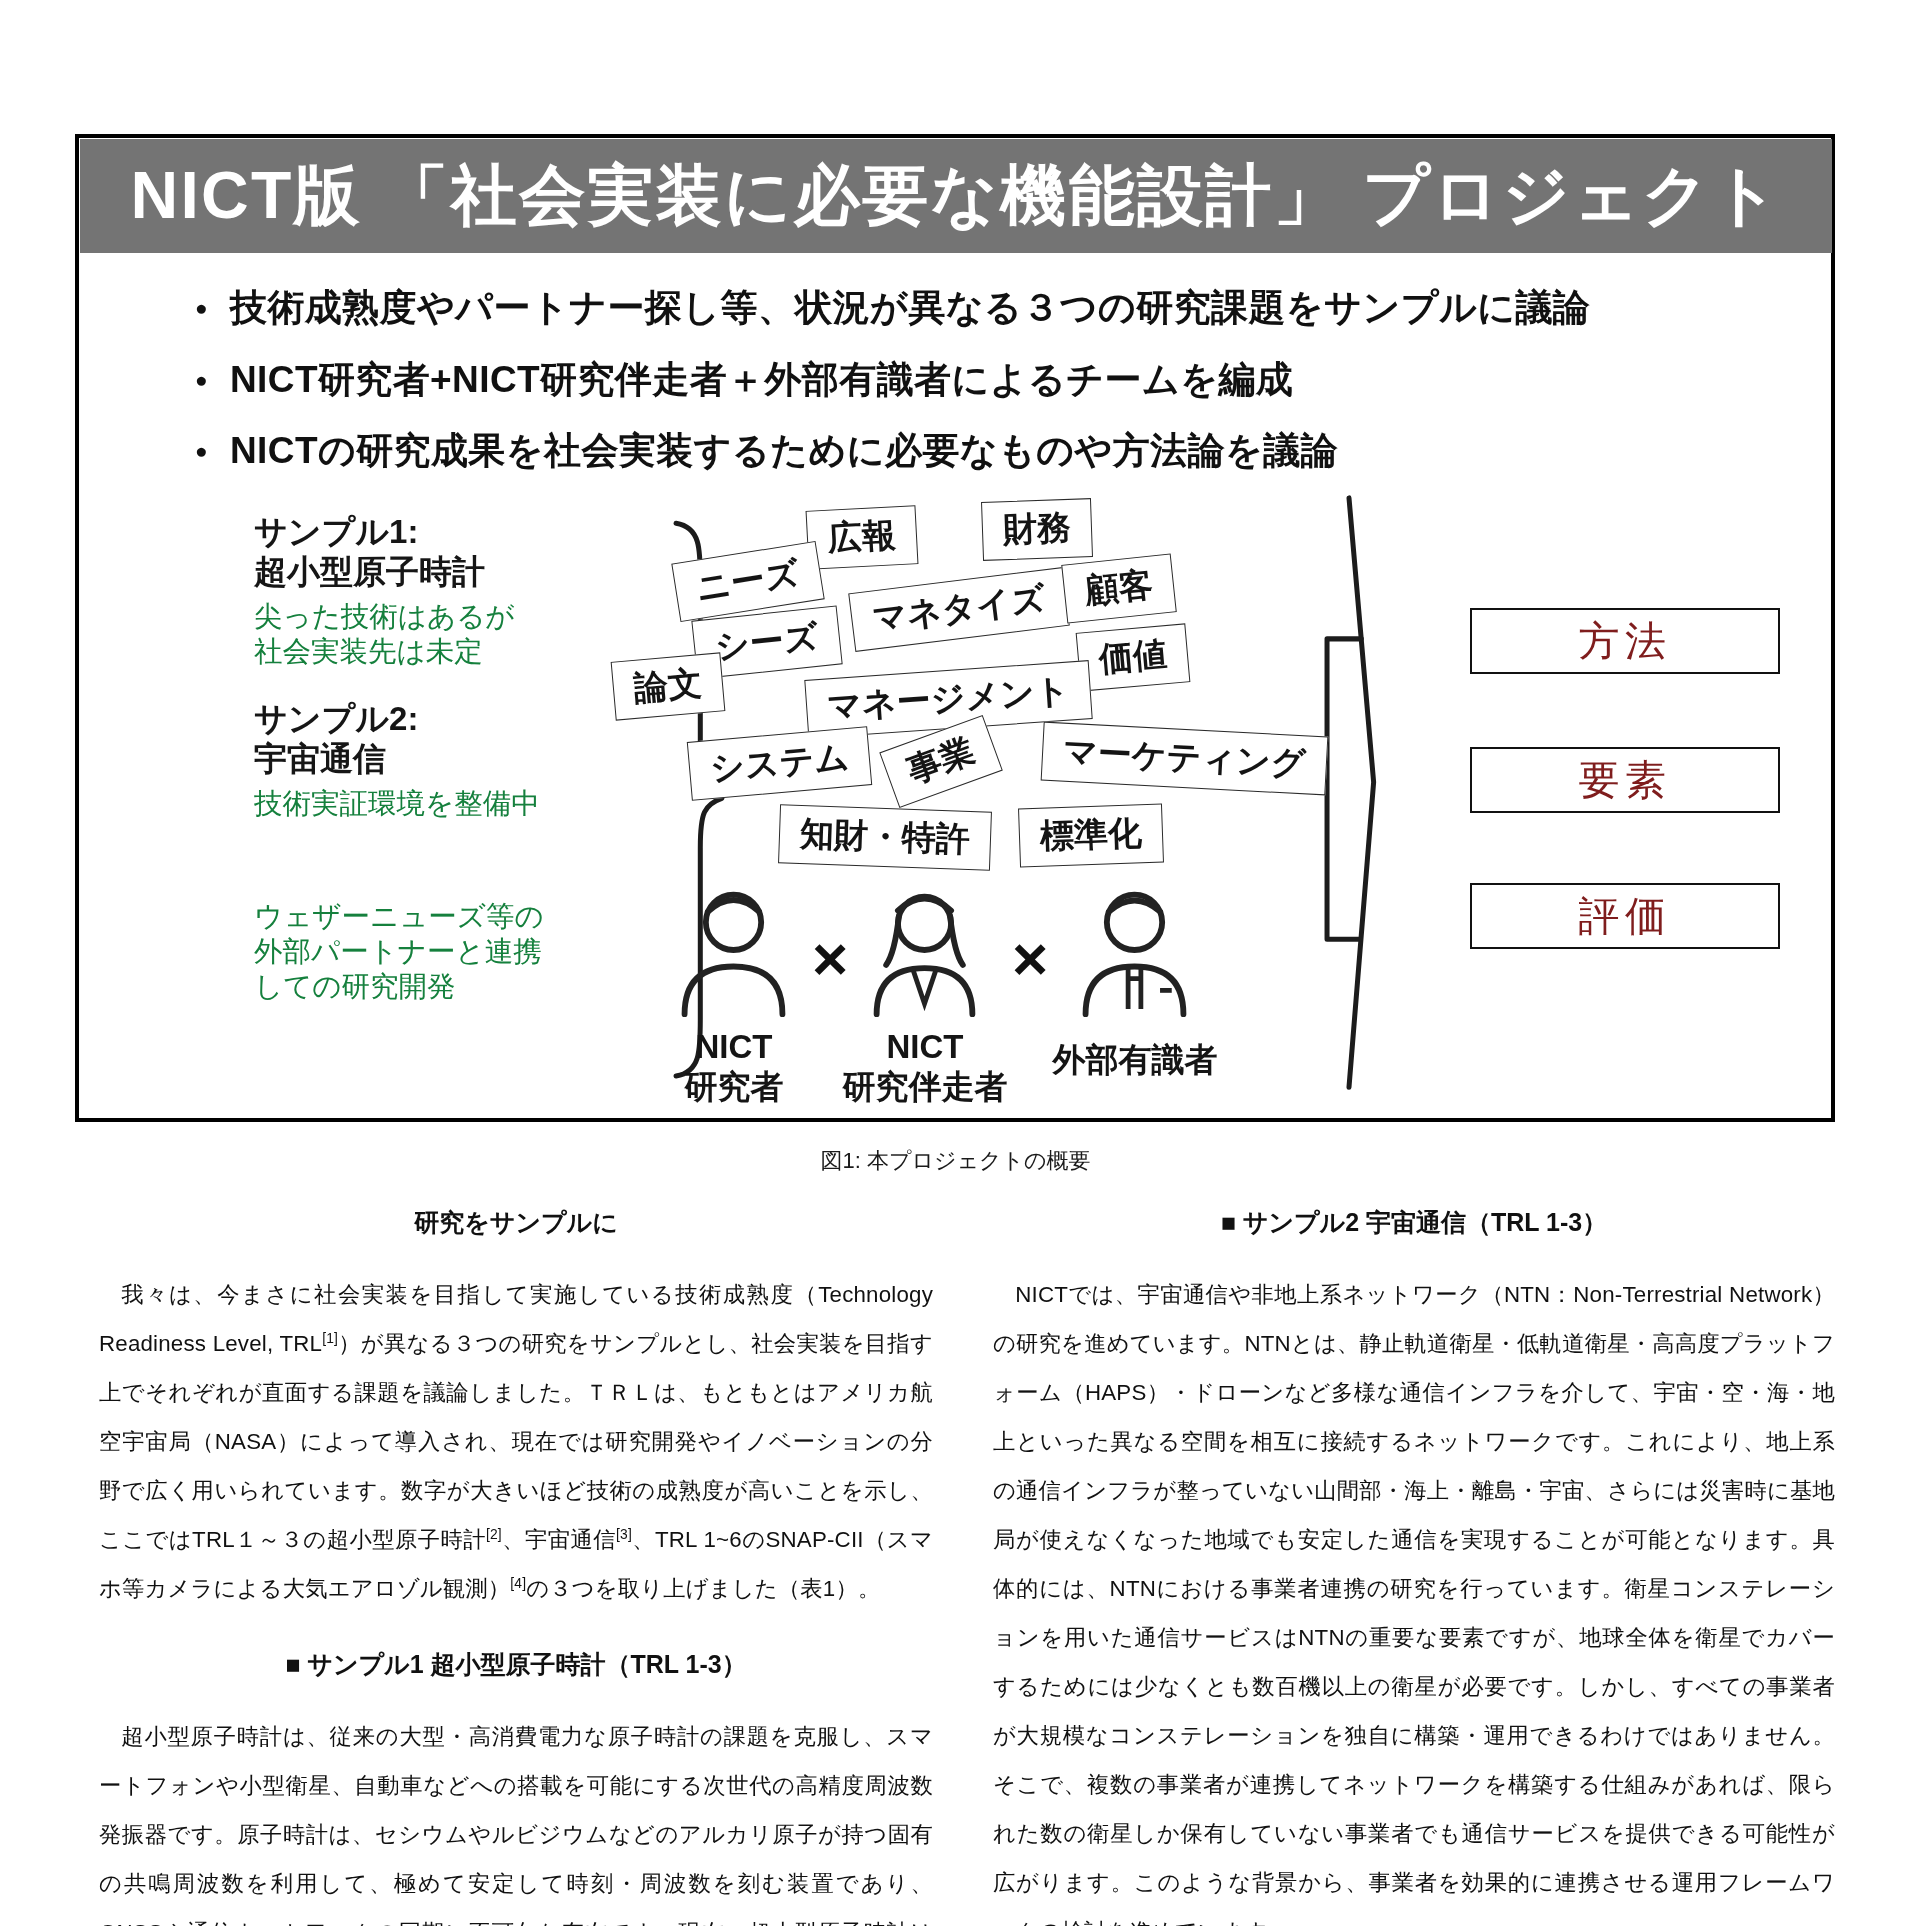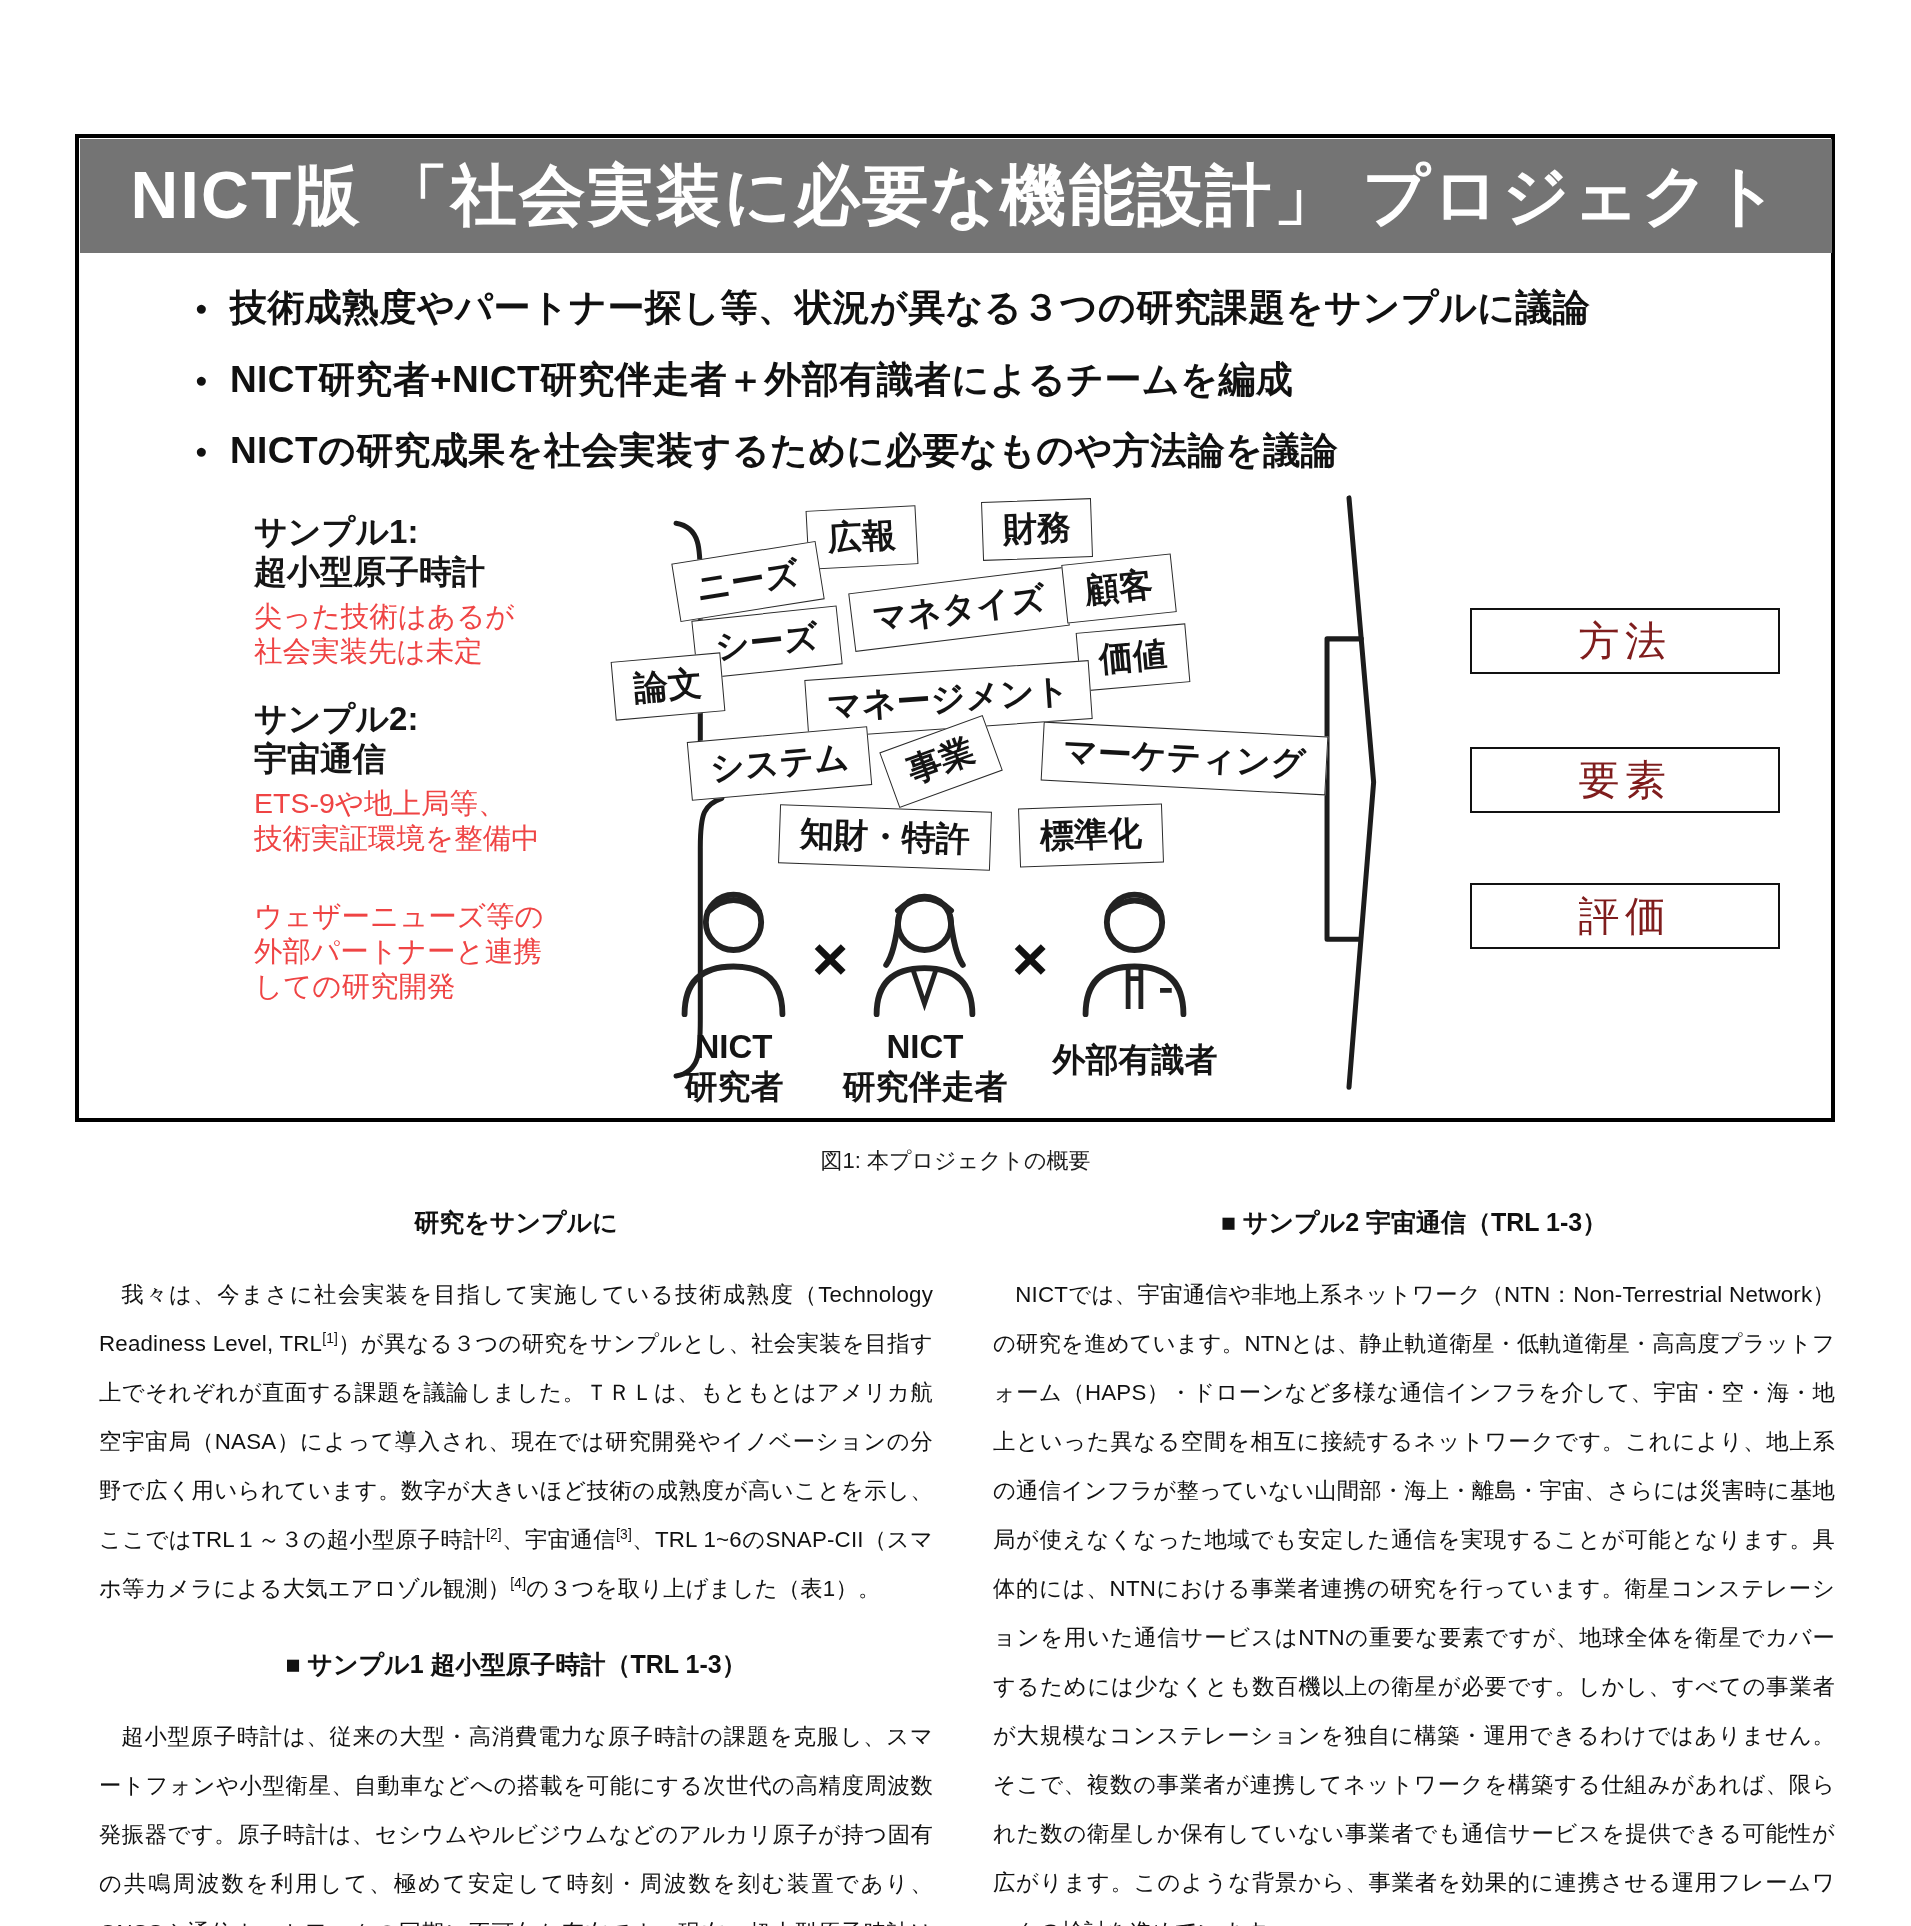--- a/index.html
+++ b/index.html
@@ -16,21 +16,21 @@
 
   
   .fig-bullets{position:absolute;left:195px;top:283px;margin:0;padding:0;list-style:none;}
   .fig-bullets li{display:flex;align-items:center;margin:0 0 21.6px 0;}
   .fig-bullets .dot{font-size:21px;margin-right:22.3px;flex:0 0 auto;}
   .fig-bullets .btxt{font-size:37px;font-weight:bold;white-space:nowrap;letter-spacing:0.4px;}
 
   
   .sample{position:absolute;left:254px;width:424px;}
   .sample .s-title{font-size:33px;font-weight:bold;line-height:40px;color:#161616;}
-  .sample .s-desc{font-size:28.5px;line-height:35px;color:#ef4444;margin-top:7px;}
+  .sample .s-desc{font-size:28.5px;line-height:35px;color:#15803d;margin-top:7px;}
   #sample-1{top:512px;} #sample-2{top:699px;} #sample-3{top:892px;}
 
   
   .kw{position:absolute;background:#fff;border:1.9px solid #2b2b2b;
       padding:5.4px 20px;font-size:34px;font-weight:600;white-space:nowrap;color:#141414;}
   .kw-0{left:807px;top:508px;transform:rotate(-3deg);}
   .kw-1{left:982px;top:500px;transform:rotate(-2deg);}
   .kw-2{left:675px;top:552px;transform:rotate(-9deg);}
   .kw-3{left:851px;top:580px;transform:rotate(-7deg);}
   .kw-4{left:1064px;top:559px;transform:rotate(-6deg);}
@@ -113,21 +113,20 @@
       <div>尖った技術はあるが</div>
       <div>社会実装先は未定</div>
     </div>
   </div>
   <div class="sample" id="sample-2">
     <div class="s-title">
       <div>サンプル2:</div>
       <div>宇宙通信</div>
     </div>
     <div class="s-desc">
-      <div>ETS-9や地上局等、</div>
       <div>技術実証環境を整備中</div>
     </div>
   </div>
   <div class="sample" id="sample-3">
     <div class="s-desc">
       <div>ウェザーニューズ等の</div>
       <div>外部パートナーと連携</div>
       <div>しての研究開発</div>
     </div>
   </div>

